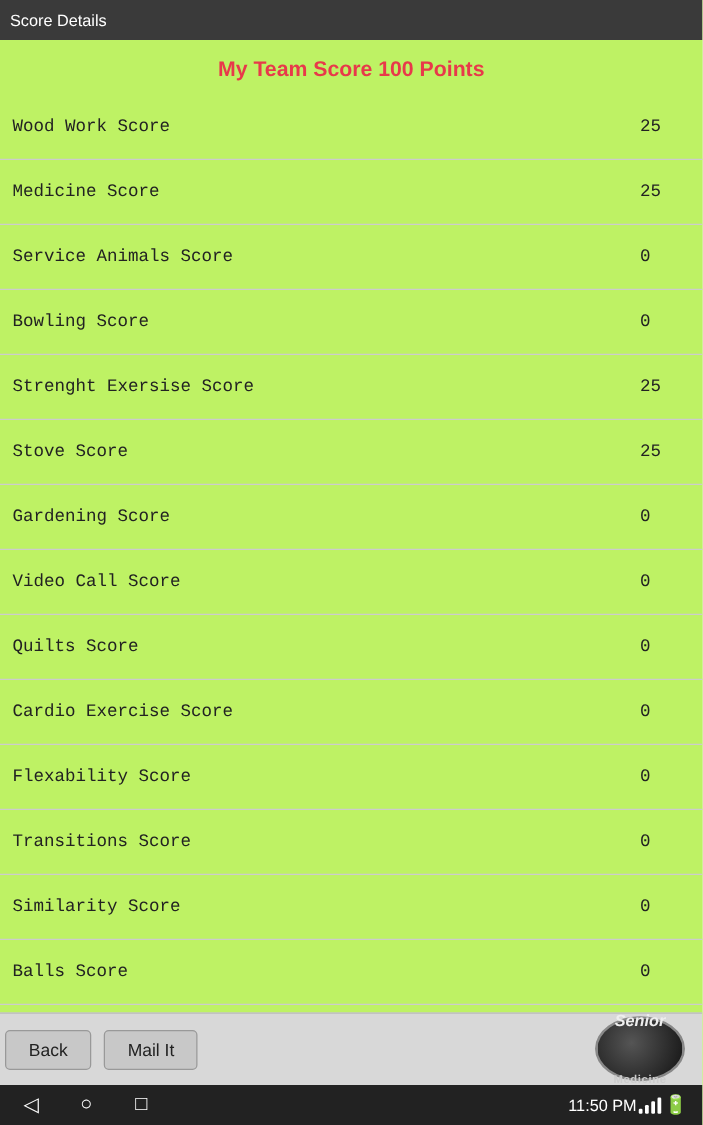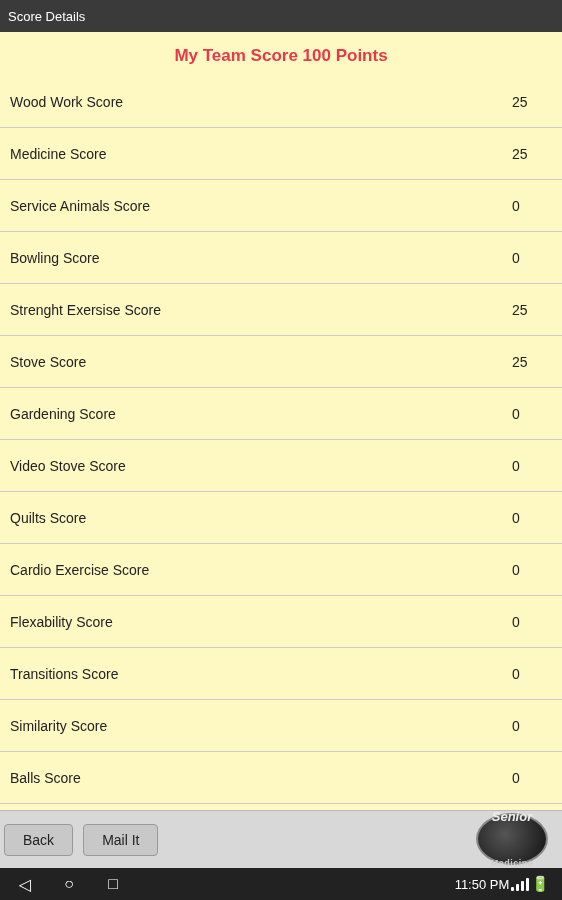--- a/index.html
+++ b/index.html
@@ -24,37 +24,38 @@
       color: #ffffff;
       padding: 16px 8px;
       font-size: 13px;
       height: 28px;
       display: flex;
       align-items: center;
     }
 
     #main-content {
       flex: 1;
-      background: #fef9c3;
+      background: #bef264;
       display: flex;
       flex-direction: column;
       overflow: hidden;
     }
 
     #team-score-header {
       text-align: center;
       padding: 14px 0 10px;
       color: #e8394a;
       font-size: 17px;
       font-weight: bold;
     }
 
     #score-list {
       flex: 1;
       overflow-y: auto;
+      font-family: Liberation Mono, monospace;
     }
 
     .score-row {
       display: flex;
       align-items: center;
       padding: 14px 10px;
       border-bottom: 1px solid #cccccc;
       min-height: 52px;
     }
 
@@ -214,21 +215,21 @@
       </div>
       <div class="score-row">
         <span class="score-label">Stove Score</span>
         <span class="score-value">25</span>
       </div>
       <div class="score-row">
         <span class="score-label">Gardening Score</span>
         <span class="score-value">0</span>
       </div>
       <div class="score-row">
-        <span class="score-label">Video Stove Score</span>
+        <span class="score-label">Video Call Score</span>
         <span class="score-value">0</span>
       </div>
       <div class="score-row">
         <span class="score-label">Quilts Score</span>
         <span class="score-value">0</span>
       </div>
       <div class="score-row">
         <span class="score-label">Cardio Exercise Score</span>
         <span class="score-value">0</span>
       </div>

